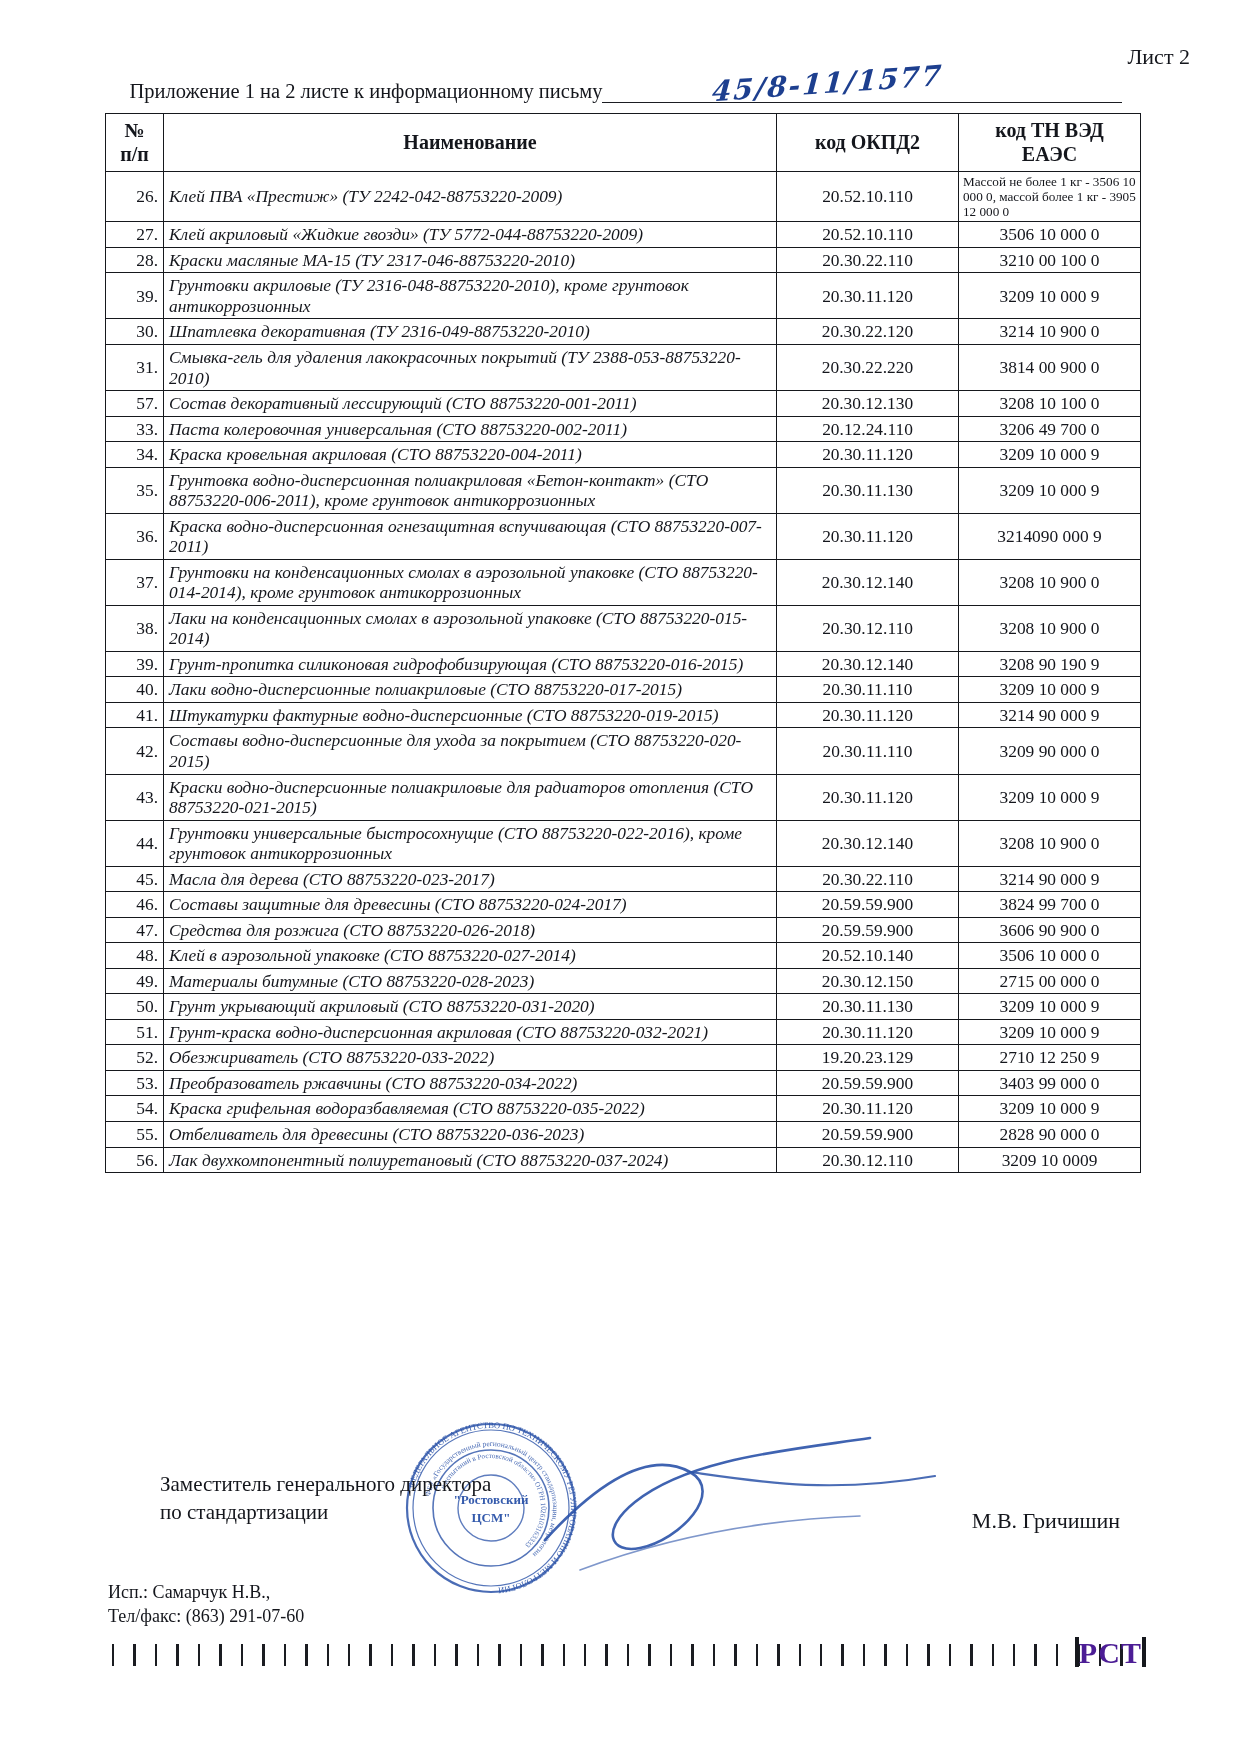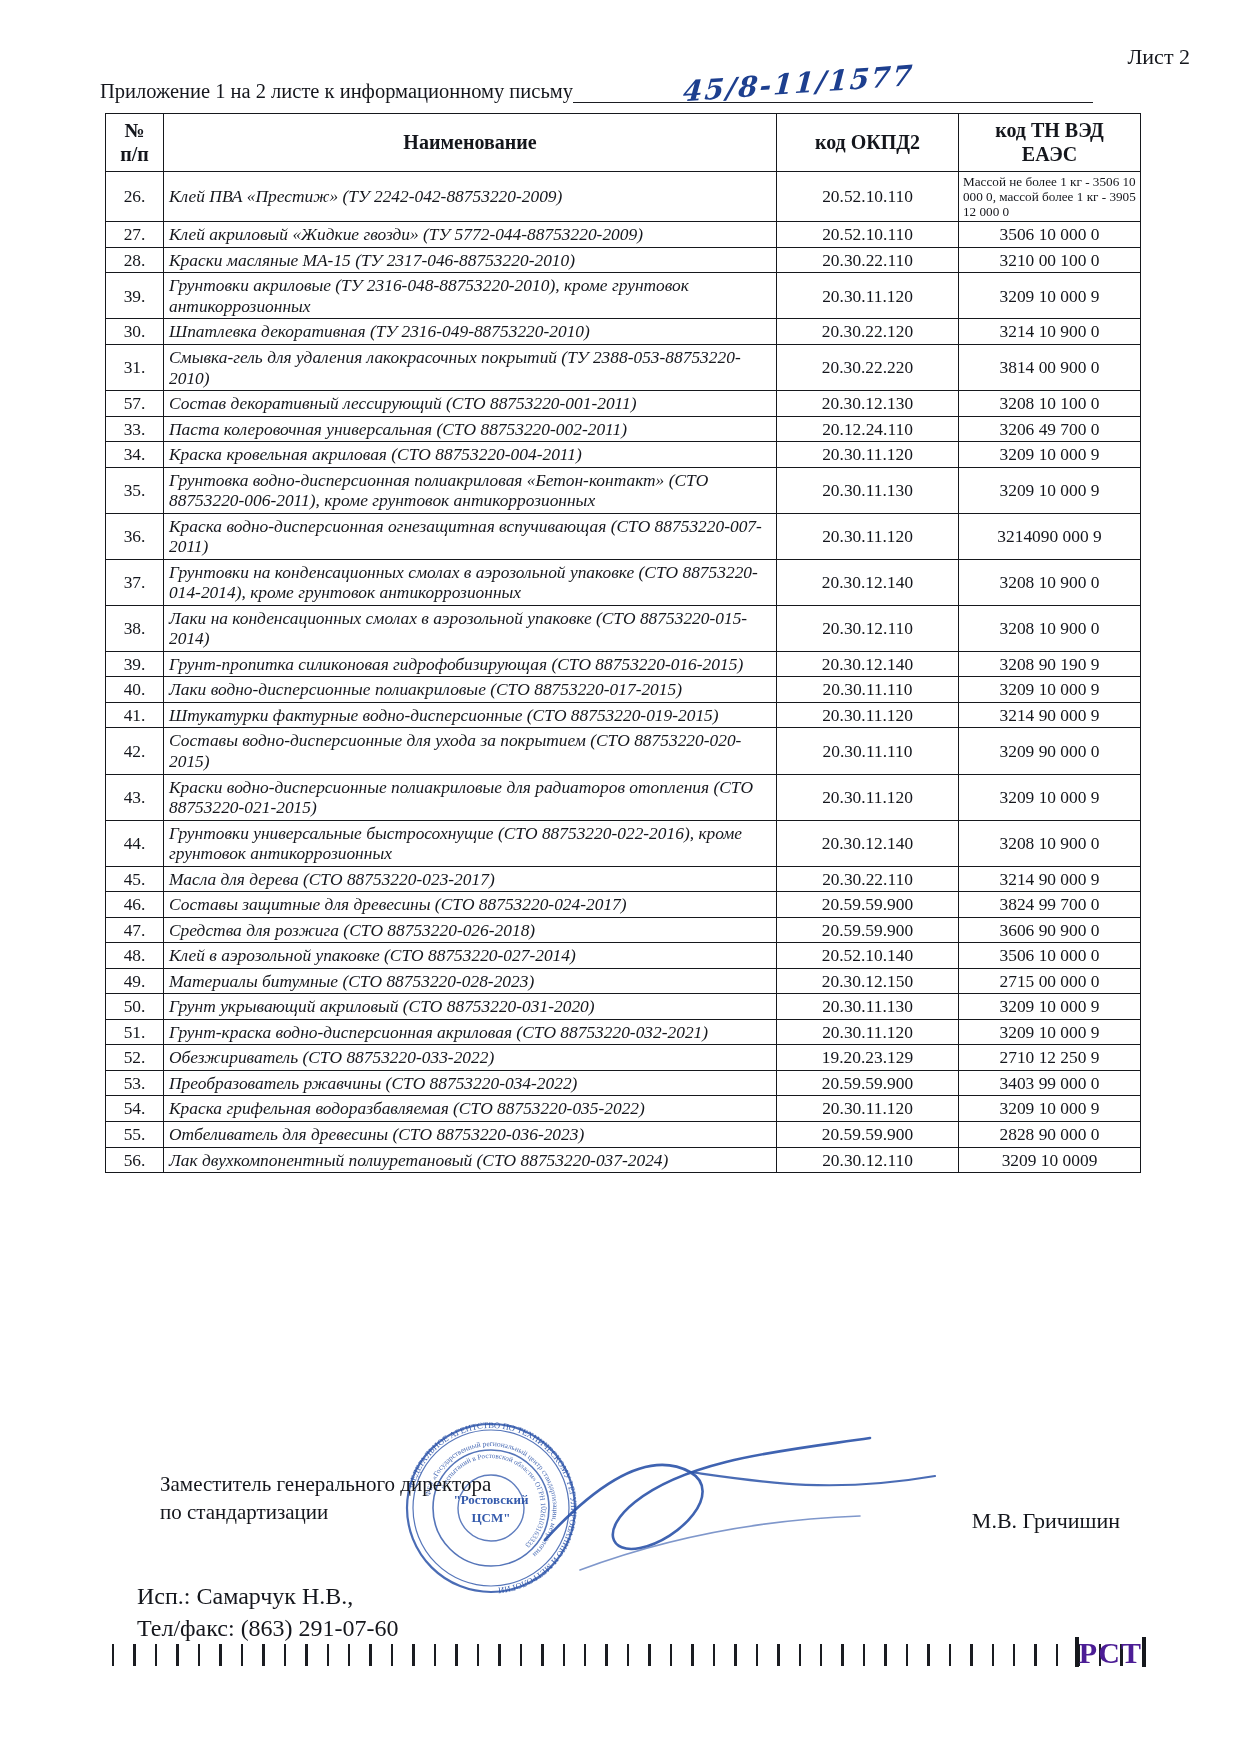--- a/index.html
+++ b/index.html
@@ -28,20 +28,21 @@
     font-size: 22px;
     font-family: "Liberation Serif", serif;
   }
   .header-row {
     position: absolute;
     top: 76px;
     left: 100px;
     right: 90px;
     display: flex;
     align-items: flex-end;
+    justify-content: center;
   }
   .appendix-text {
     font-size: 20.5px;
     white-space: nowrap;
   }
   .handwrite-line {
     flex: 1;
     border-bottom: 1.6px solid #1b1d22;
     position: relative;
     height: 26px;
@@ -84,21 +85,21 @@
     font-weight: bold;
     font-size: 20px;
     padding: 5px 4px;
   }
   col.c-num  { width: 58px; }
   col.c-name { width: 613px; }
   col.c-okpd { width: 182px; }
   col.c-tnved{ width: 182px; }
 
   td.num {
-    text-align: center;
+    text-align: right;
     vertical-align: bottom;
     font-size: 18px;
     padding-bottom: 3px;
   }
   td.name {
     text-align: left;
     padding-left: 8px;
     font-style: italic;
   }
   td.okpd, td.tnved {
@@ -128,23 +129,22 @@
     position: absolute;
     right: 0;
     top: 38px;
     font-size: 22px;
     white-space: nowrap;
   }
   .contacts {
     position: absolute;
     left: 108px;
     top: 1580px;
-    font-size: 24px;
+    font-size: 18px;
     line-height: 1.35;
-    margin-left: 29px;
   }
   
   .stamp {
     position: absolute;
     left: 395px;
     top: 1412px;
     width: 192px;
     height: 192px;
     pointer-events: none;
   }

